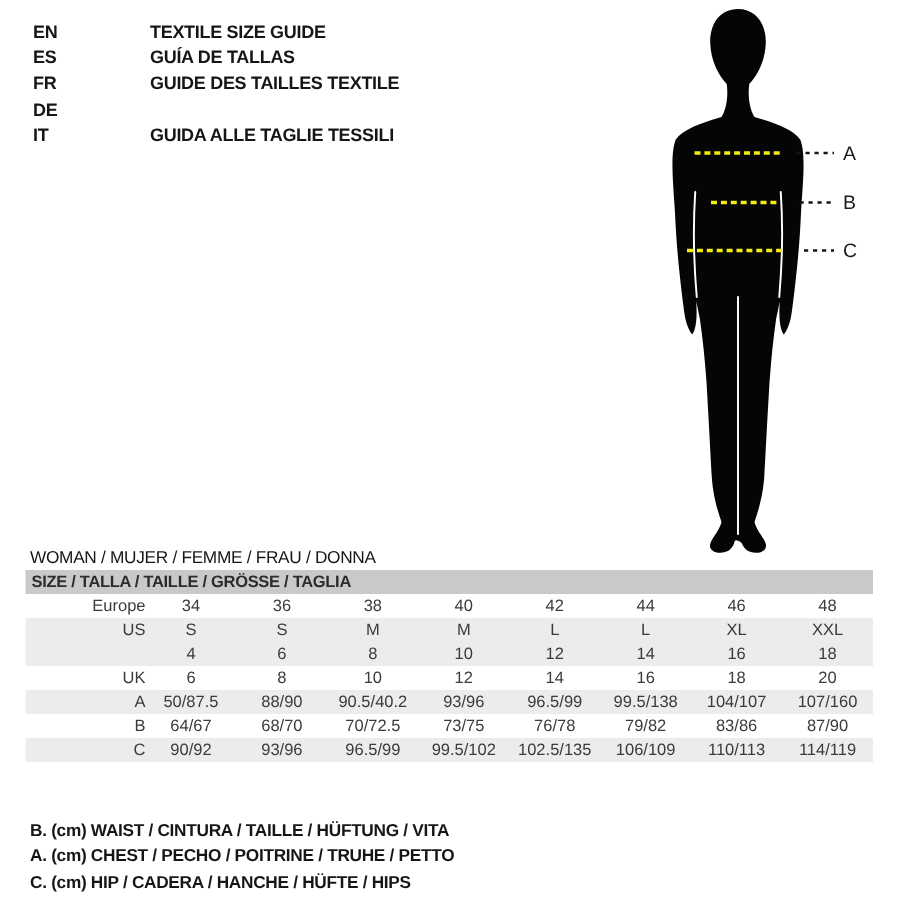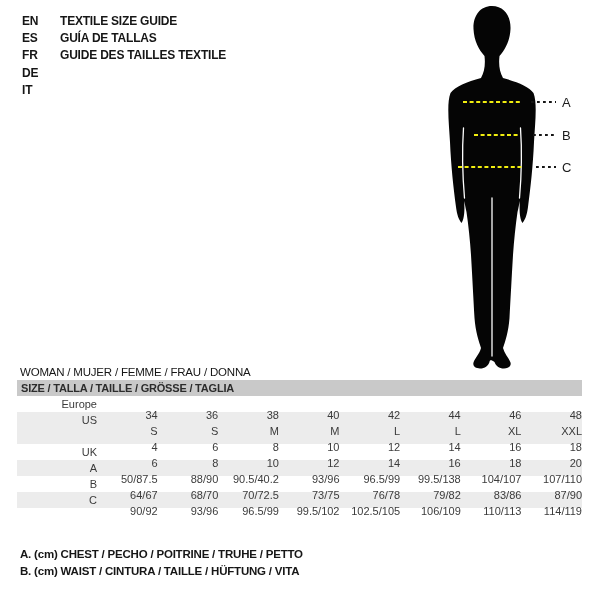--- a/index.html
+++ b/index.html
@@ -11,38 +11,38 @@
   }
   *{margin:0;padding:0;box-sizing:border-box;}
   html,body{background:#fff;}
   .page{
     position:relative;width:600px;height:600px;background:#ffffff;
     font-family:"Liberation Sans","DejaVu Sans",sans-serif;color:var(--ink);
     overflow:hidden;
   }
   
   .lang-block{position:absolute;left:22px;top:13px;}
-  .lang-row{display:flex;line-height:17.2px;font-size:12px;font-weight:bold;letter-spacing:-0.2px;color:#161616;}
+  .lang-row{display:flex;line-height:17.2px;font-size:12px;font-weight:bold;letter-spacing:-0.2px;color:#161616;gap:40px;}
   .lang-code{width:38px;flex:0 0 38px;}
   
   .figure{position:absolute;left:425px;top:0;}
   .measure-line{stroke:var(--accent-yellow);stroke-width:2.2;stroke-dasharray:4 2.6;fill:none;}
   .pointer-line{stroke:#161616;stroke-width:1.8;stroke-dasharray:2.8 3.2;fill:none;}
   .marker-label{font-family:"Liberation Sans","DejaVu Sans",sans-serif;font-size:13px;fill:#1c1c1c;}
   .silhouette{fill:#050505;}
   .slit{stroke:#ffffff;stroke-width:1.3;fill:none;stroke-linecap:round;}
   
   .category-title{position:absolute;left:20px;top:366px;font-size:11.5px;font-weight:normal;letter-spacing:-0.2px;color:#161616;}
   
   .size-table{position:absolute;left:17px;top:380px;width:565px;font-size:11px;color:var(--table-ink);}
   .table-header{height:16px;line-height:16px;background:var(--header-gray);font-weight:bold;color:#2c2c2c;padding-left:4px;letter-spacing:-0.2px;}
   .trow{display:flex;height:16px;line-height:16px;}
   .trow.shaded{background:var(--row-stripe);}
   .tlabel{flex:0 0 80px;padding-left:3px;text-align:right;}
-  .tcell{flex:1 1 0;text-align:right;margin-top:11px;}
+  .tcell{flex:1 1 0;text-align:center;}
   
   .legend{position:absolute;left:20px;top:546px;}
   .legend-line{font-size:11.5px;font-weight:bold;line-height:17.3px;letter-spacing:-0.2px;color:#161616;}
 </style>
 </head>
 <body>
 
 <div class="page">
 
   <div class="lang-block">
@@ -56,20 +56,21 @@
       </div>
       <div class="lang-row">
         <span class="lang-code">FR</span>
         <span class="lang-title">GUIDE DES TAILLES TEXTILE</span>
       </div>
       <div class="lang-row">
         <span class="lang-code">DE</span>
       </div>
       <div class="lang-row">
         <span class="lang-code">IT</span>
+        <span class="lang-title">GUIDA ALLE TAGLIE TESSILI</span>
       </div>
     </div>
 
   <svg class="figure" width="175" height="375" viewBox="0 0 175 375">
     <path class="silhouette" d="
       M67 6
       C79 6 86 16 85.5 29
       C85 41 80 50 74.5 56
       C73.5 64 74.5 72 78 78
       C92 82 104 86.5 108.5 93
@@ -168,45 +169,46 @@
         </div>
         <div class="trow shaded">
           <div class="tlabel">A</div>
           <div class="tcell">50/87.5</div>
           <div class="tcell">88/90</div>
           <div class="tcell">90.5/40.2</div>
           <div class="tcell">93/96</div>
           <div class="tcell">96.5/99</div>
           <div class="tcell">99.5/138</div>
           <div class="tcell">104/107</div>
-          <div class="tcell">107/110</div>
+          <div class="tcell">107/160</div>
         </div>
         <div class="trow">
           <div class="tlabel">B</div>
           <div class="tcell">64/67</div>
           <div class="tcell">68/70</div>
           <div class="tcell">70/72.5</div>
           <div class="tcell">73/75</div>
           <div class="tcell">76/78</div>
           <div class="tcell">79/82</div>
           <div class="tcell">83/86</div>
           <div class="tcell">87/90</div>
         </div>
         <div class="trow shaded">
           <div class="tlabel">C</div>
           <div class="tcell">90/92</div>
           <div class="tcell">93/96</div>
           <div class="tcell">96.5/99</div>
           <div class="tcell">99.5/102</div>
-          <div class="tcell">102.5/105</div>
+          <div class="tcell">102.5/135</div>
           <div class="tcell">106/109</div>
           <div class="tcell">110/113</div>
           <div class="tcell">114/119</div>
         </div>
       </div>
   </div>
 
   <div class="legend">
+      <div class="legend-line">B. (cm) WAIST / CINTURA / TAILLE / HÜFTUNG / VITA</div>
       <div class="legend-line">A. (cm) CHEST / PECHO / POITRINE / TRUHE / PETTO</div>
-      <div class="legend-line">B. (cm) WAIST / CINTURA / TAILLE / HÜFTUNG / VITA</div>
+      <div class="legend-line">C. (cm) HIP / CADERA / HANCHE / HÜFTE / HIPS</div>
     </div>
 
 </div>
 
 </body></html>

